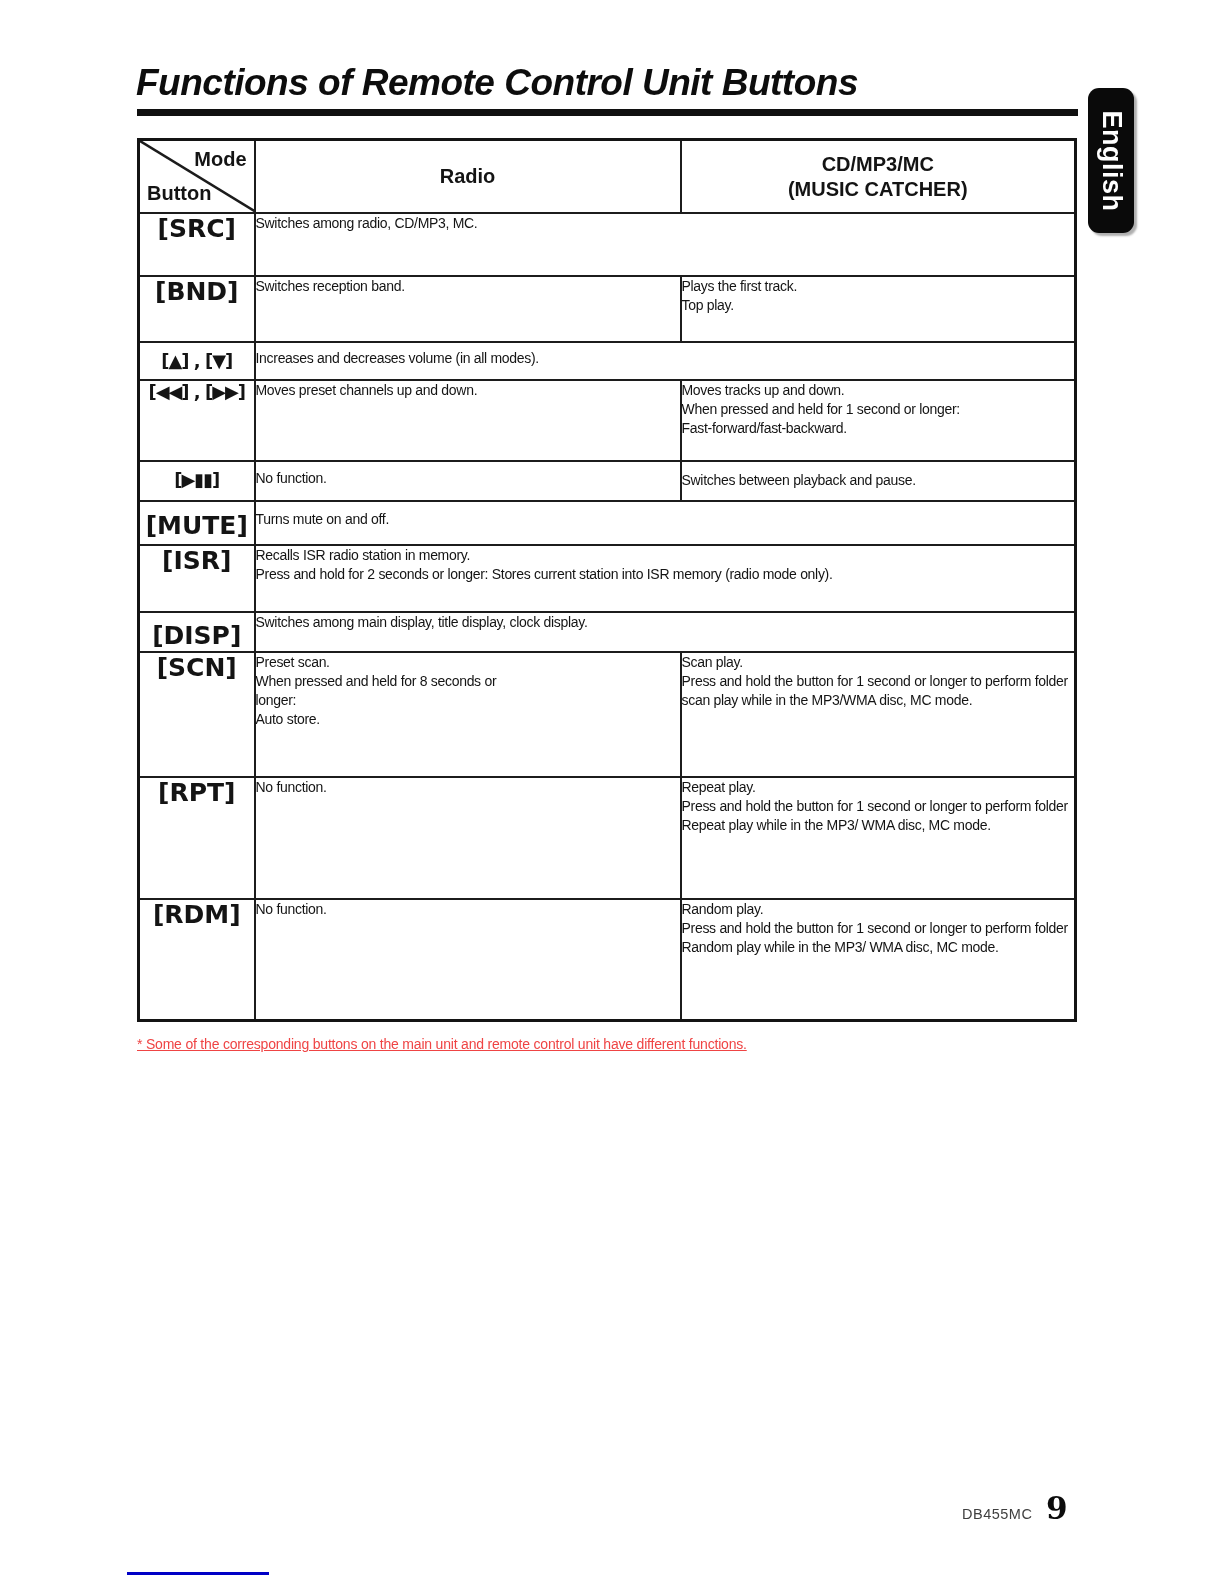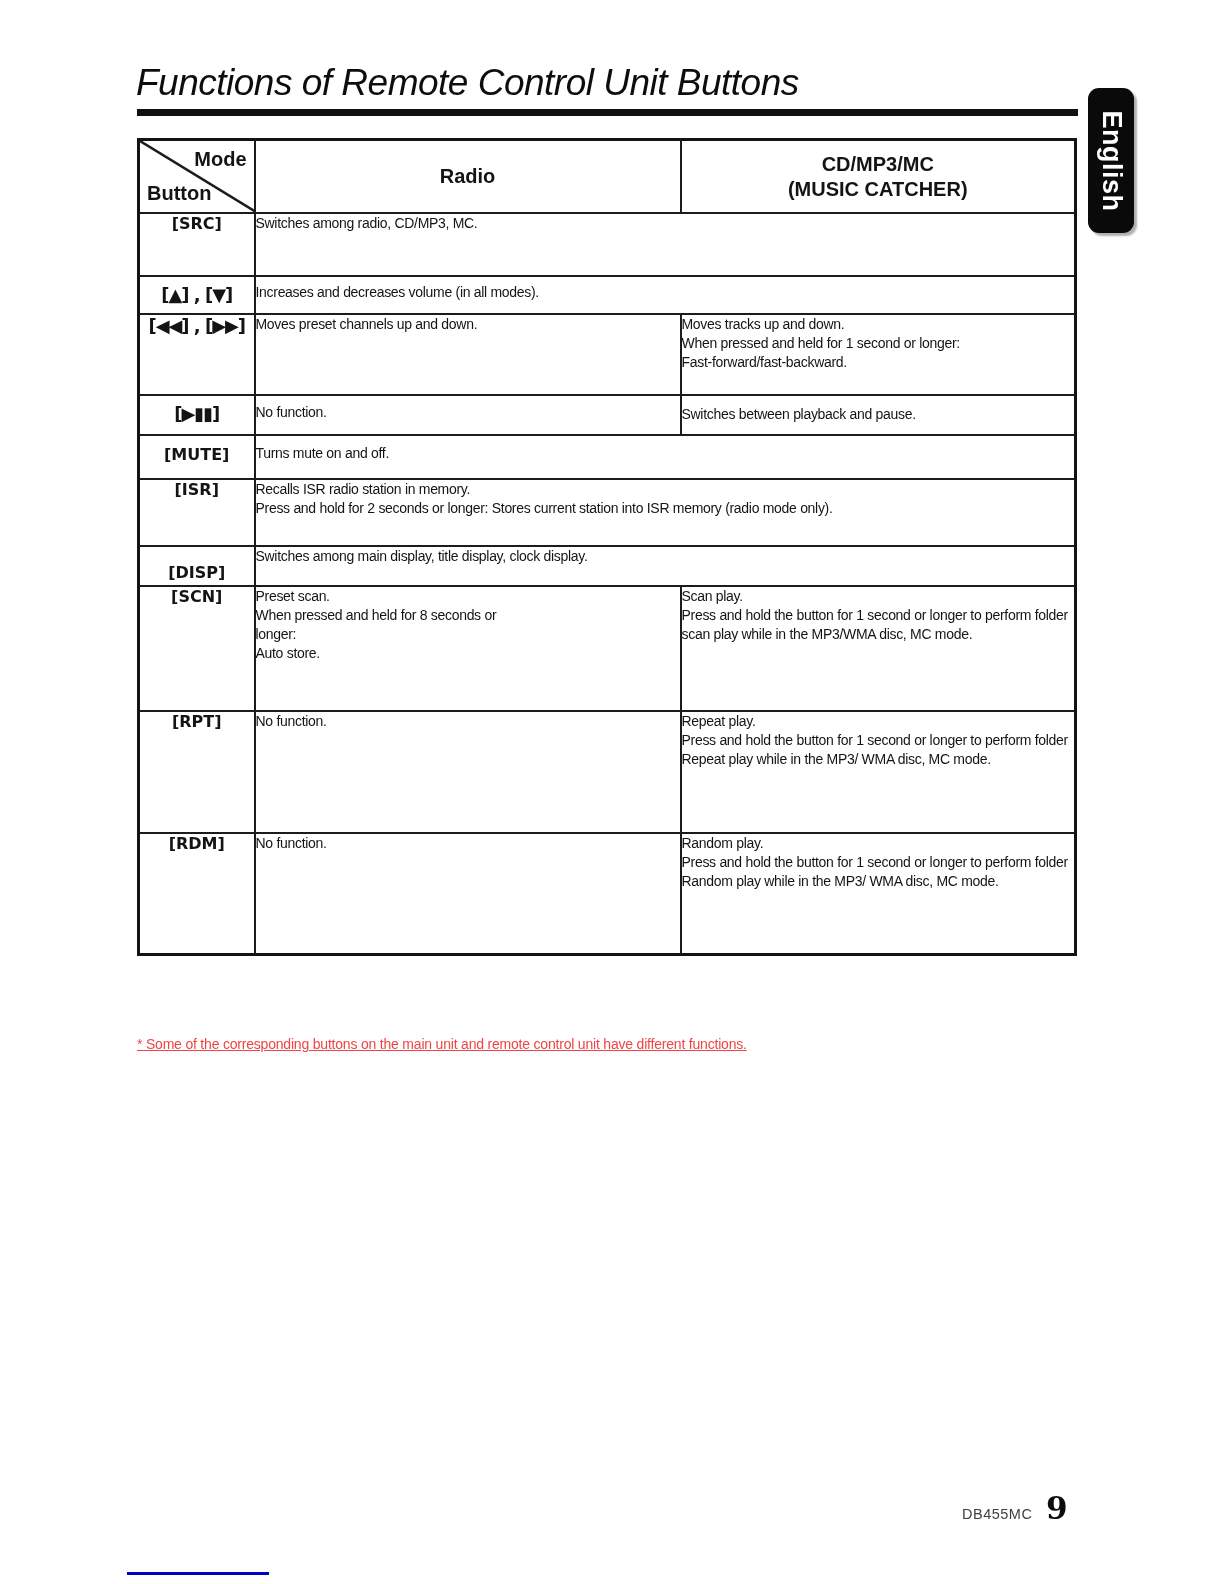--- a/index.html
+++ b/index.html
@@ -14,21 +14,21 @@
     overflow: hidden;
   }
 
   
   .doc-title {
     position: absolute;
     left: 136px;
     top: 62px;
     margin: 0;
     font-size: 37px;
-    font-weight: normal;
+    font-weight: bold;
     font-style: italic;
     letter-spacing: -0.5px;
     color: #0d0d0d;
     white-space: nowrap;
   }
   .title-rule {
     position: absolute;
     left: 137px;
     top: 109px;
     width: 941px;
@@ -98,21 +98,21 @@
     font-size: 20px;
     white-space: pre-line;
     line-height: 1.25;
   }
 
   
   td.btn-cell {
     text-align: center;
     font-family: "DejaVu Sans", sans-serif;
     font-weight: bold;
-    font-size: 16px;
+    font-size: 25px;
     padding-top: 12px;
     letter-spacing: 0;
   }
   td.btn-cell.sym { font-size: 18px; letter-spacing: -1px; }
   td.desc-cell {
     font-size: 14px;
     line-height: 1.35;
     letter-spacing: -0.3px;
     padding: 10px 8px 6px 13px;
     white-space: pre-line;
@@ -186,20 +186,26 @@
         <td class="head-cell">Radio</td>
         <td class="head-cell">CD/MP3/MC
 (MUSIC CATCHER)</td>
       </tr>
 
       <tr style="height:63px;">
         <td class="btn-cell">[SRC]</td>
         <td class="desc-cell" colspan="2">Switches among radio, CD/MP3, MC.</td>
       </tr>
 
+      <tr style="height:66px;">
+        <td class="btn-cell">[BND]</td>
+        <td class="desc-cell">Switches reception band.</td>
+        <td class="desc-cell">Plays the first track.
+Top play.</td>
+      </tr>
 
       <tr style="height:38px;">
         <td class="btn-cell sym" style="padding-top:7px;">[▲] , [▼]</td>
         <td class="desc-cell" colspan="2" style="padding-top:6px;">Increases and decreases volume (in all modes).</td>
       </tr>
 
       <tr style="height:81px;">
         <td class="btn-cell sym">[◀◀] , [▶▶]</td>
         <td class="desc-cell">Moves preset channels up and down.</td>
         <td class="desc-cell">Moves tracks up and down.
@@ -218,21 +224,21 @@
         <td class="desc-cell" colspan="2" style="padding-top:8px;">Turns mute on and off.</td>
       </tr>
 
       <tr style="height:67px;">
         <td class="btn-cell">[ISR]</td>
         <td class="desc-cell" colspan="2">Recalls ISR radio station in memory.
 Press and hold for 2 seconds or longer: Stores current station into ISR memory (radio mode only).</td>
       </tr>
 
       <tr style="height:40px;">
-        <td class="btn-cell" style="padding-top:16px;margin-left:48px;">[DISP]</td>
+        <td class="btn-cell" style="padding-top:8px;margin-left:48px;">[DISP]</td>
         <td class="desc-cell" colspan="2" style="padding-top:0;">Switches among main display, title display, clock display.</td>
       </tr>
 
       <tr style="height:125px;">
         <td class="btn-cell">[SCN]</td>
         <td class="desc-cell">Preset scan.
 When pressed and held for 8 seconds or
 longer:
 Auto store.</td>
         <td class="desc-cell">Scan play.

